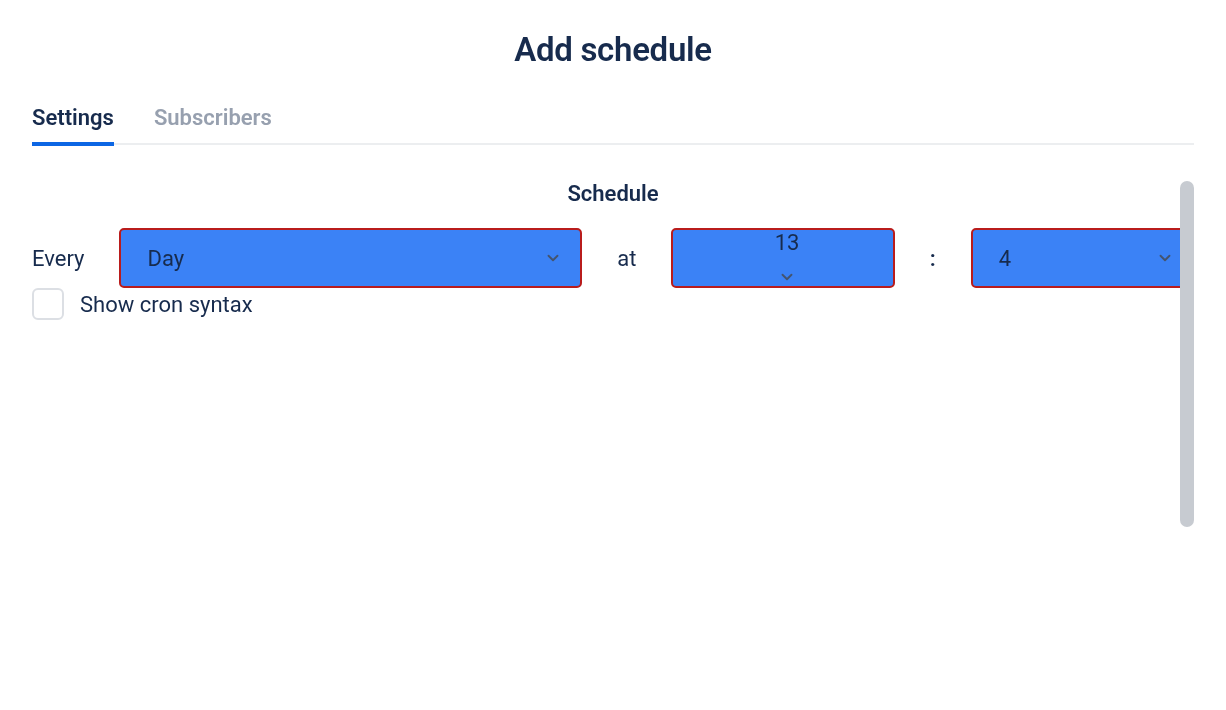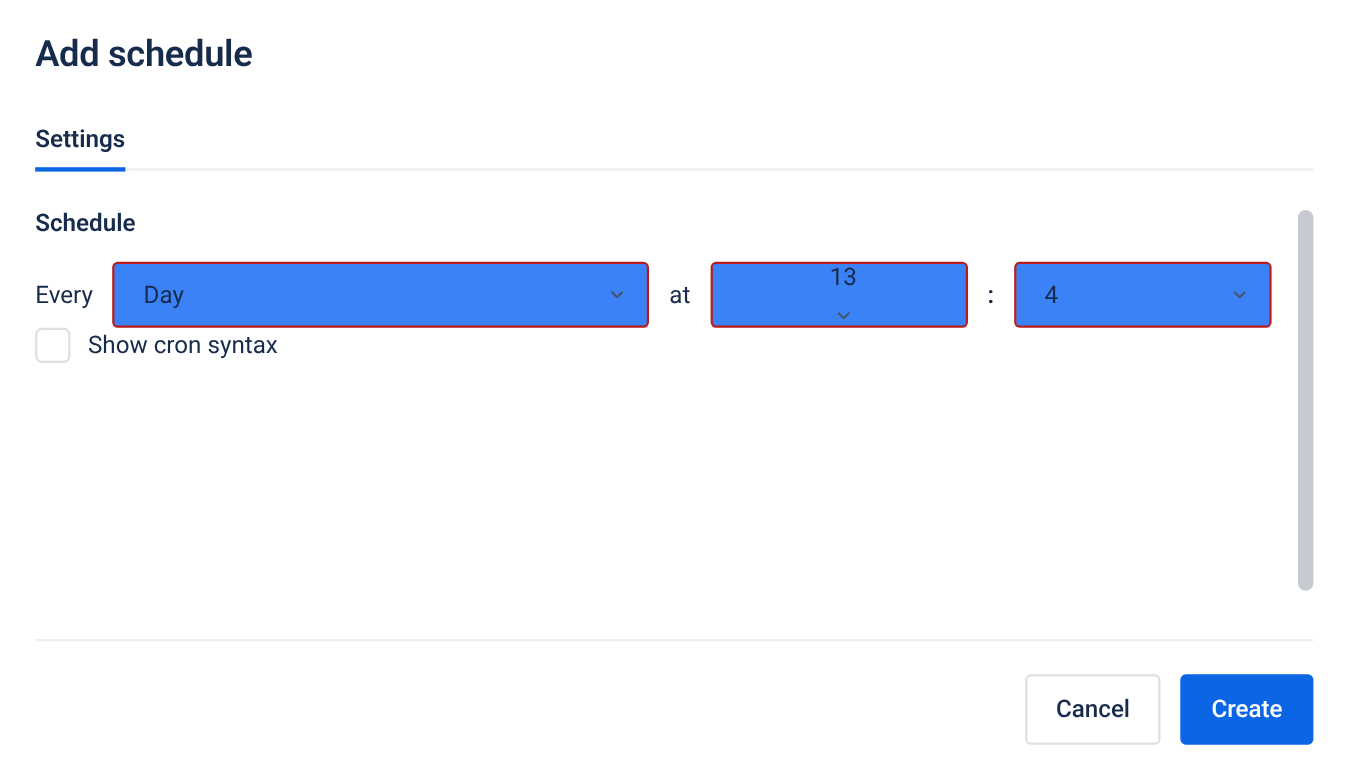--- a/index.html
+++ b/index.html
@@ -11,30 +11,31 @@
     background: #fff;
     color: #172b4d;
     overflow: hidden;
   }
   .dialog {
     padding: 30px 32px 0 32px;
     width: 1226px;
     box-sizing: border-box;
     position: relative;
     height: 502px;
+    text-align: center;
   }
   .page-title {
     font-size: 33px;
     font-weight: 600;
     letter-spacing: -0.3px;
     margin: 0;
     color: #172b4d;
   }
   .tabs {
-    margin-top: 46px;
+    margin-top: 36px;
     border-bottom: 2px solid #eceef0;
     display: flex;
     gap: 40px;
   }
   .tab {
     padding: 0 0 12px 0;
     font-size: 22px;
     font-weight: 600;
     color: #97a0af;
     cursor: pointer;
@@ -66,21 +67,21 @@
   }
   .section-heading {
     font-size: 22px;
     font-weight: 600;
     margin: 0 0 22px 0;
     color: #172b4d;
   }
   .row {
     display: flex;
     align-items: center;
-    gap: 18px;
+    gap: 35px;
   }
   .plain-label {
     font-size: 22px;
     color: #172b4d;
   }
   .select {
     display: flex;
     align-items: center;
     justify-content: space-between;
     border: 2px solid #b91c1c;
@@ -180,20 +181,21 @@
 </style>
 </head>
 <body>
 
 <div class="dialog">
 
   <h1 class="page-title">Add schedule</h1>
 
   <div class="tabs">
     <div class="tab active">Settings</div>
+    <div class="tab">Subscribers</div>
   </div>
 
   <div class="content">
 
     <div class="scrollbar-track">
       <div class="scrollbar-thumb"></div>
     </div>
 
     <h3 class="section-heading">Schedule</h3>
 
@@ -233,18 +235,14 @@
     </div>
 
     <div class="checkbox-row">
       <div class="checkbox-box"></div>
       <span class="checkbox-label">Show cron syntax</span>
     </div>
 
 
   </div>
 
-  <div class="footer">
-    <div class="btn btn-secondary">Cancel</div>
-    <div class="btn btn-primary">Create</div>
-  </div>
 
 </div>
 
 </body></html>

